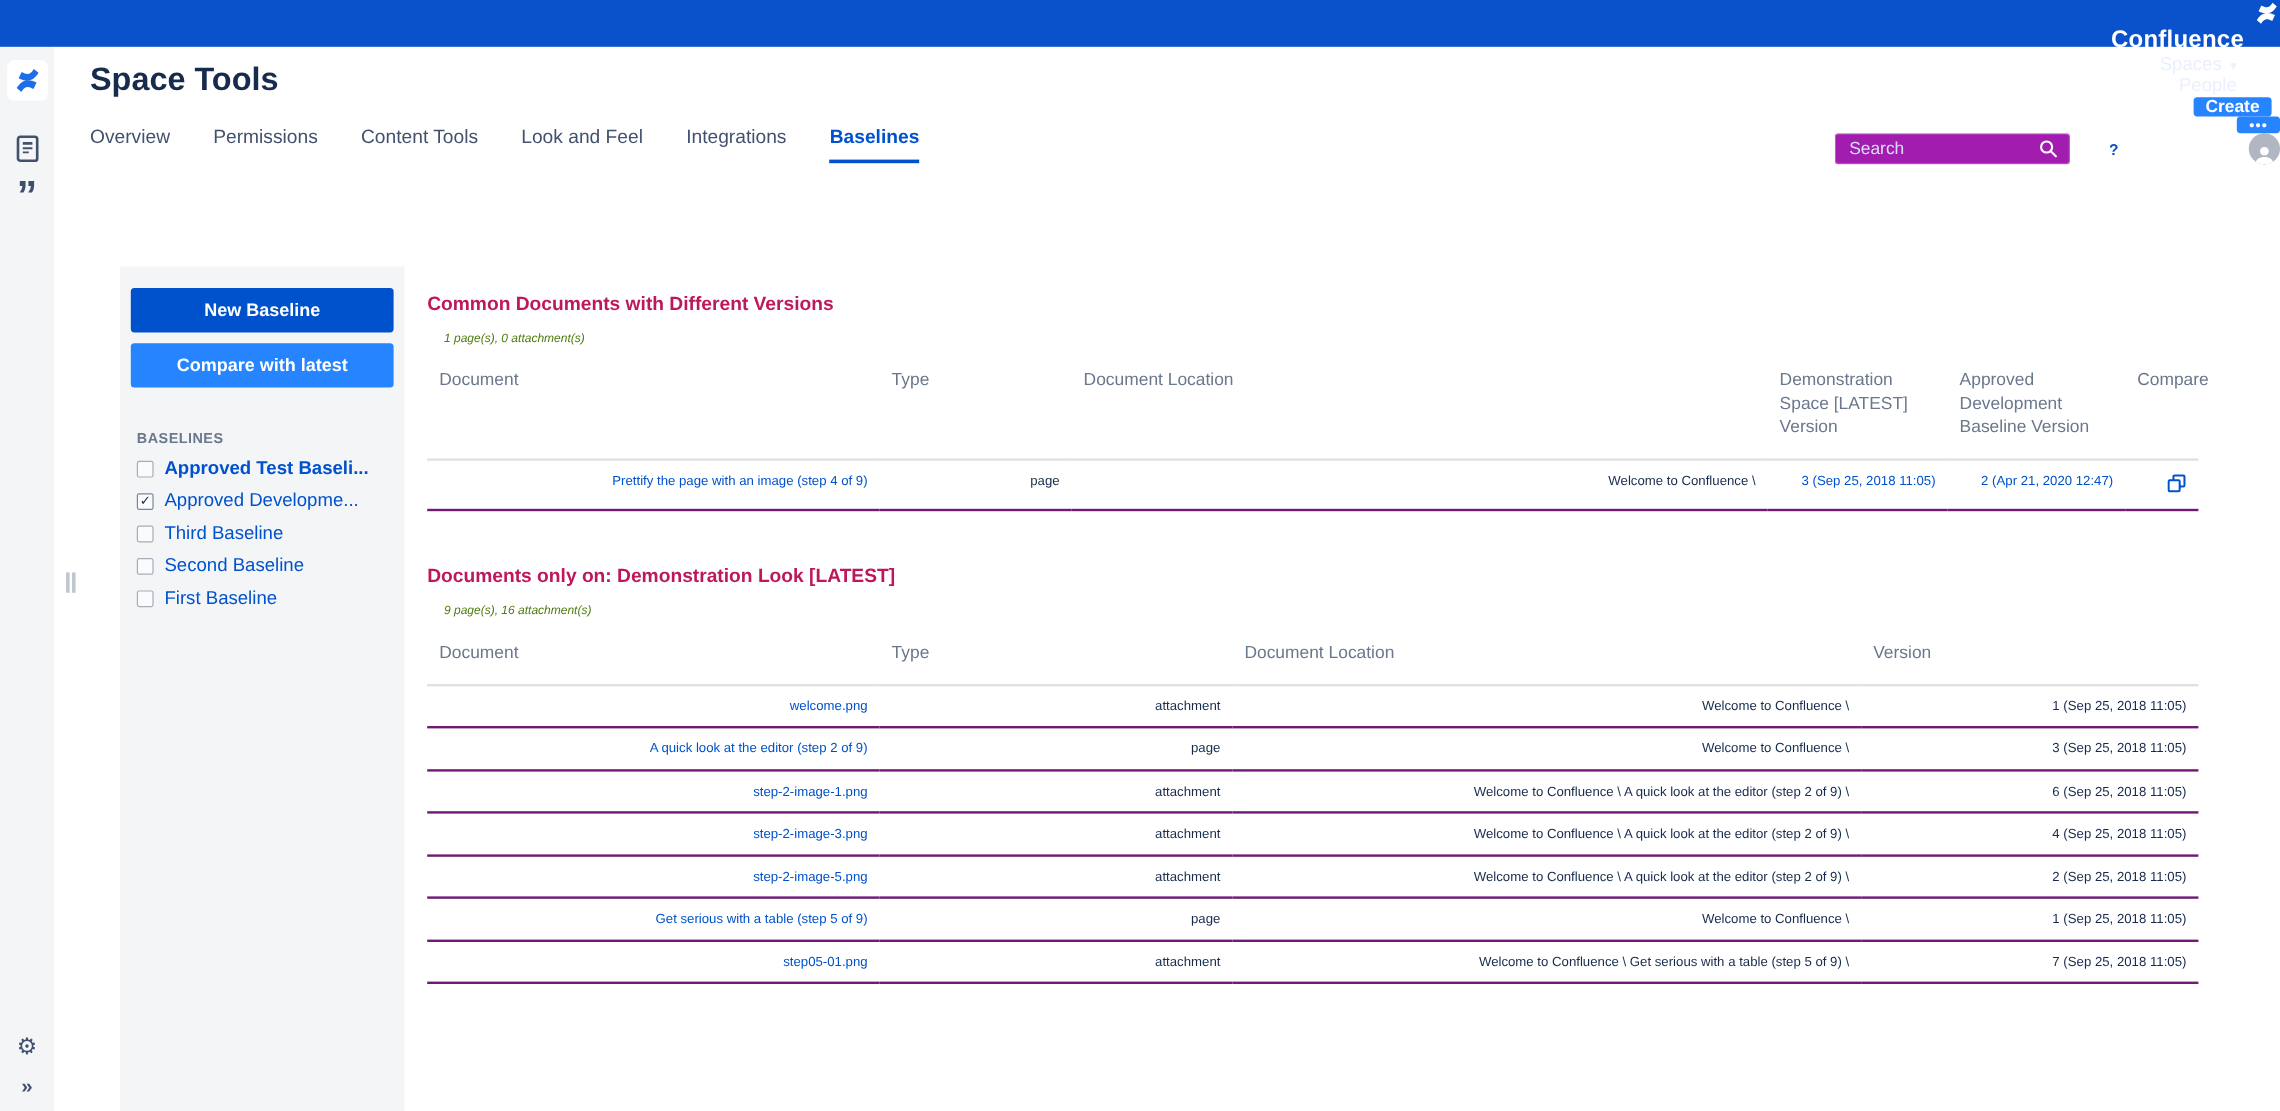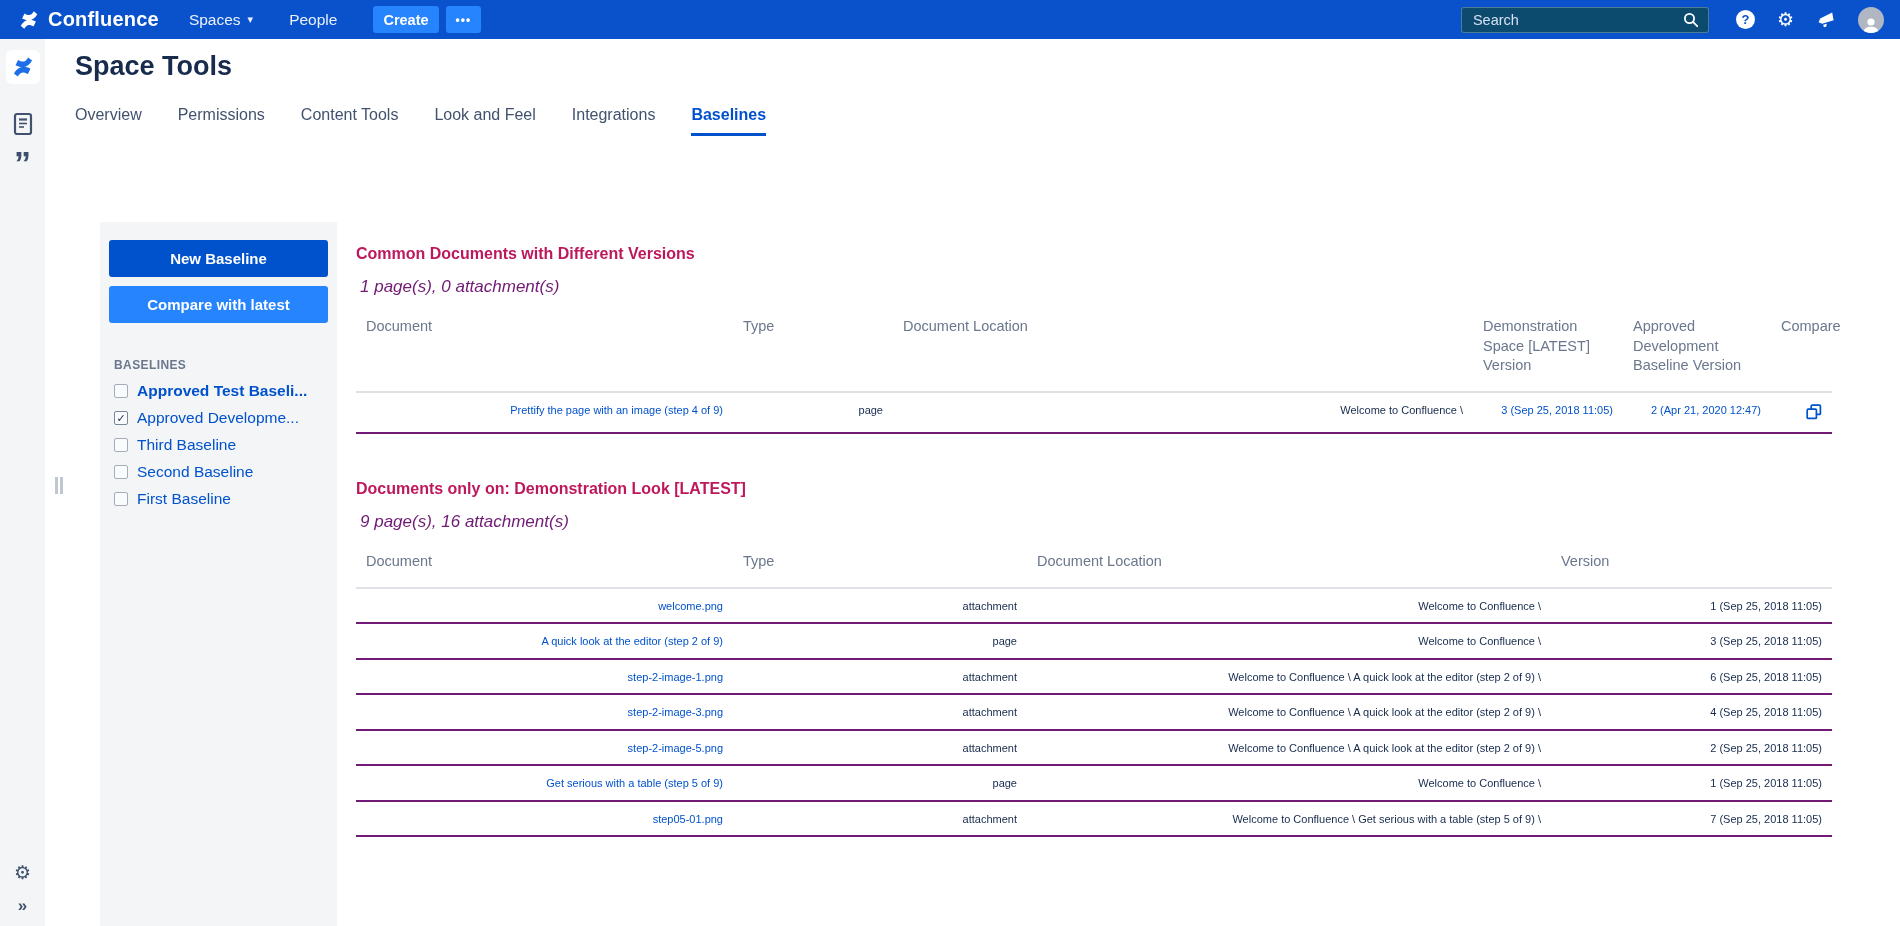--- a/index.html
+++ b/index.html
@@ -7,38 +7,38 @@
   html,body { margin:0; padding:0; }
   body {
     width:1900px; height:926px; position:relative; overflow:hidden;
     background:#fff; font-family:"Liberation Sans", sans-serif; color:#172B4D;
   }
   a { text-decoration:none; }
 
   
   .topbar {
     position:absolute; left:0; top:0; width:1900px; height:39px;
-    background:#0952CC; display:flex; align-items:center;
-    padding:0 16px 0 18px; z-index:10;
+    background:#0952CC; display:flex; align-items:flex-end;
+    padding:0 0 0 18px; z-index:10;flex-direction:column;
   }
   .logo-glyph { width:22px; height:22px; flex:0 0 auto; }
   .brand { color:#fff; font-size:20px; font-weight:700; margin:0 30px 0 8px; letter-spacing:.2px; cursor:pointer; }
   .nav-item { color:#EAF1FC; font-size:15.5px; margin-right:36px; display:flex; align-items:center; gap:7px; cursor:pointer; }
   .chev { font-size:11px; color:#EAF1FC; }
   .create-btn {
     background:#2684FF; color:#fff; font-family:inherit; font-weight:700; font-size:14.5px;
     height:27px; padding:0 10px; border:none; border-radius:3px; margin-right:7px; cursor:pointer;
   }
   .more-btn {
     background:#2684FF; color:#fff; font-family:inherit; height:27px; padding:0 10px;
     border:none; border-radius:3px; font-size:12px; letter-spacing:1px; font-weight:700; cursor:pointer;
   }
   .topbar-right { margin-left:auto; display:flex; align-items:center; }
   .search {
-    width:248px; height:26px; background:#0c4a6e; border:1px solid rgba(255,255,255,.28);
+    width:196px; height:26px; background:#a21caf; border:1px solid rgba(255,255,255,.28);
     border-radius:3px; display:flex; align-items:center; padding:0 9px; margin-right:27px;
   }
   .search input {
     flex:1; background:transparent; border:none; outline:none; color:#fff;
     font-size:14.5px; font-family:inherit; min-width:0;
   }
   .search input::placeholder { color:#D6E0F2; opacity:1; }
   .help-circle {
     width:19px; height:19px; border-radius:50%; background:#fff; color:#0952CC;
     font-size:13px; font-weight:700; display:flex; align-items:center; justify-content:center;
@@ -96,21 +96,21 @@
     flex:0 0 auto; width:14px; height:14px; background:#FAFBFC; border:1px solid #A5ADBA;
     border-radius:2px; font-size:11px; line-height:12px; text-align:center; color:#172B4D; cursor:pointer;
   }
   .checkbox.checked { border-color:#7A869A; }
   .baseline-link { color:#0052CC; font-size:15.5px; cursor:pointer; white-space:nowrap; }
   .baseline-link.bold { font-weight:700; }
 
   
   .content { position:absolute; left:311px; top:206px; width:1480px; }
   .section-heading { margin:0 0 14px; font-size:16px; font-weight:700; color:#be185d; }
-  .count-line { margin:0 4px 9px; font-size:17px; font-style:italic; color:#701a75; }
+  .count-line { margin:0 14px 9px; font-size:10px; font-style:italic; color:#4d7c0f; }
   table { border-collapse:collapse; table-layout:fixed; width:1476px; }
   th {
     text-align:left; vertical-align:top; font-weight:400; color:#6B778C; font-size:14.5px;
     padding:11px 10px 15px; border-bottom:2px solid #DFE1E6; line-height:1.35;
   }
   td {
     vertical-align:top; font-size:11px; color:#172B4D;
     padding:10px 10px 9px; border-bottom:2px solid #701a75; line-height:1.32;
     overflow:hidden; white-space:nowrap; text-overflow:ellipsis;text-align:right;
   }

